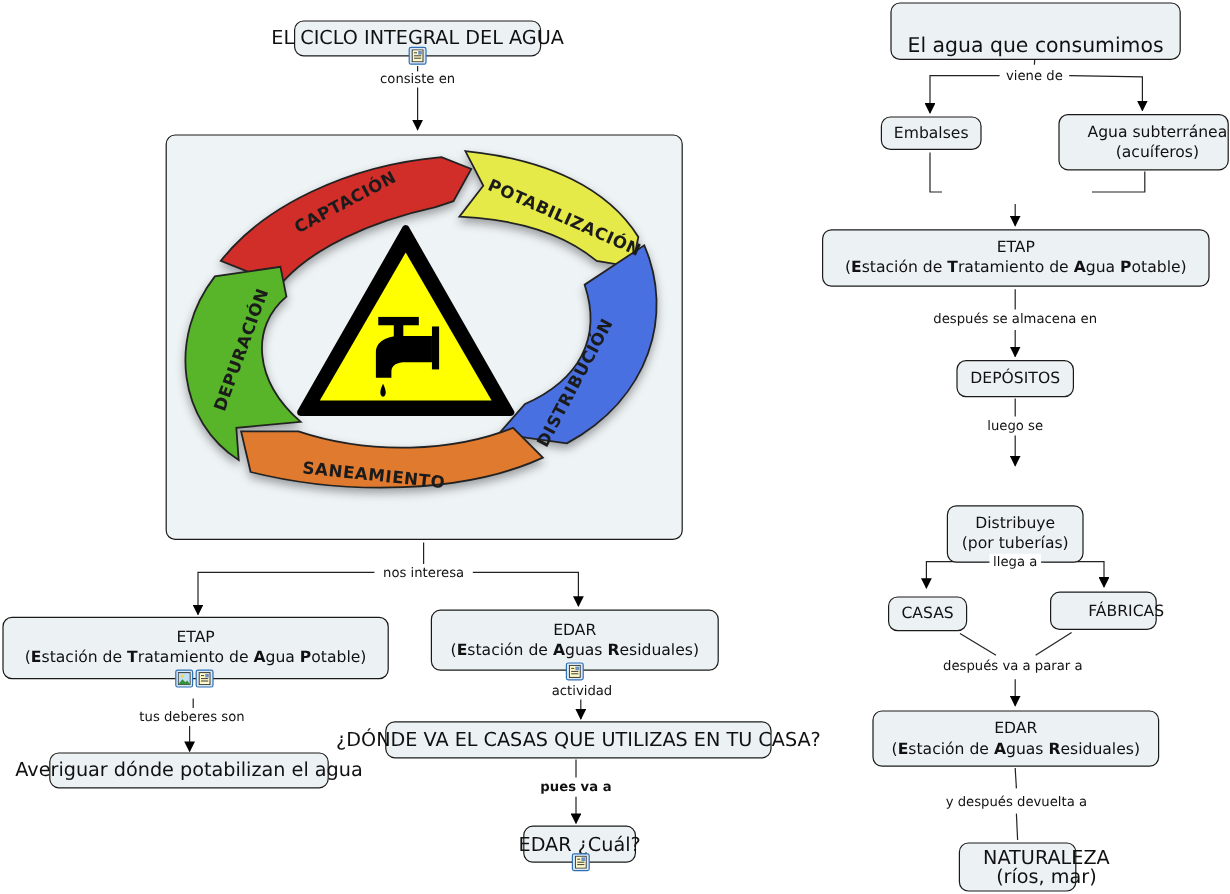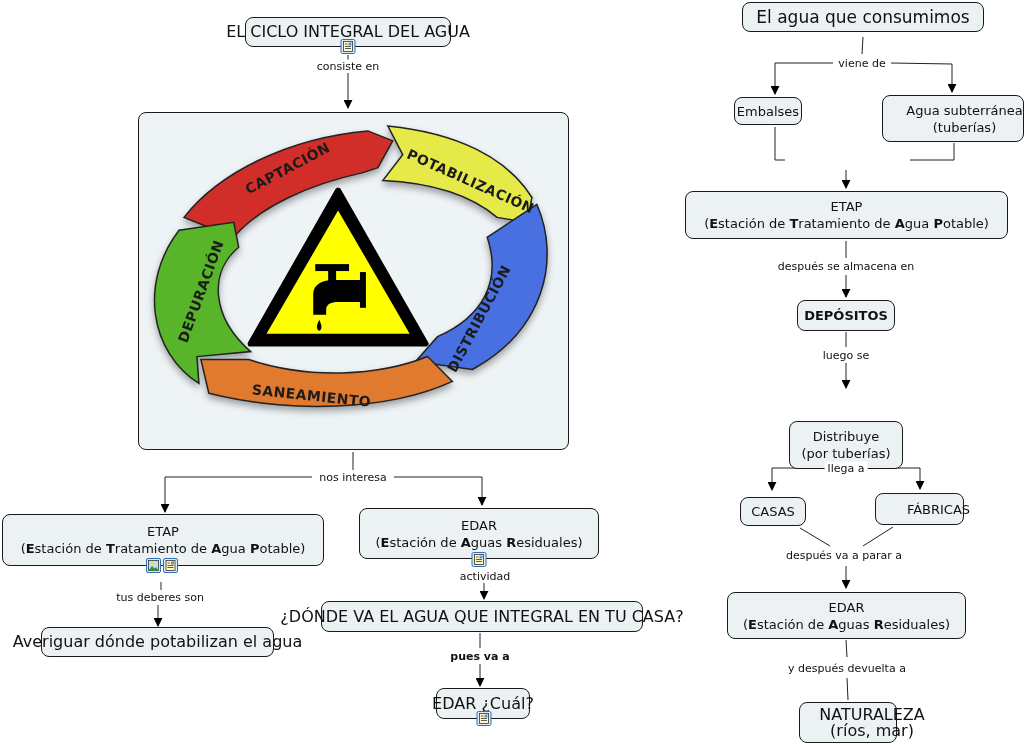--- a/index.html
+++ b/index.html
@@ -166,57 +166,57 @@
         <rect x="1" y="0.5" width="9" height="10" fill="#fff8c8" stroke="#333" stroke-width="0.8"></rect>
         <rect x="6" y="1.5" width="3" height="3" fill="#6a8fc9"></rect>
         <line x1="2.5" y1="3" x2="5" y2="3" stroke="#333" stroke-width="0.8"></line>
         <line x1="2.5" y1="5.5" x2="8.5" y2="5.5" stroke="#333" stroke-width="0.8"></line>
         <line x1="2.5" y1="7.5" x2="8.5" y2="7.5" stroke="#333" stroke-width="0.8"></line>
       </svg>
   </span>
 </div>
 <span class="label" style="left:485px;top:576px;">actividad</span>
 <div class="node" style="left:321px;top:601px;width:322px;height:31px;">
-  <span class="line">¿DÓNDE VA EL AGUA QUE INTEGRAL EN TU CASA?</span>
+  <span class="line">¿DÓNDE VA EL CASAS QUE UTILIZAS EN TU CASA?</span>
 </div>
 <span class="label" style="left:480px;top:656px;font-weight:bold;">pues va a</span>
 <div class="node" style="left:436px;top:688px;width:94px;height:31px;">
   <span class="line">EDAR ¿Cuál?</span>
 </div>
 <div class="icons" style="left:484px;top:711px;">
   <span class="ico">
     <svg viewBox="0 0 11 11">
         <rect x="1" y="0.5" width="9" height="10" fill="#fff8c8" stroke="#333" stroke-width="0.8"></rect>
         <rect x="6" y="1.5" width="3" height="3" fill="#6a8fc9"></rect>
         <line x1="2.5" y1="3" x2="5" y2="3" stroke="#333" stroke-width="0.8"></line>
         <line x1="2.5" y1="5.5" x2="8.5" y2="5.5" stroke="#333" stroke-width="0.8"></line>
         <line x1="2.5" y1="7.5" x2="8.5" y2="7.5" stroke="#333" stroke-width="0.8"></line>
       </svg>
   </span>
 </div>
 
-<div class="node big" style="left:742px;top:2px;width:242px;height:30px;">
+<div class="node big" style="left:742px;top:2px;width:242px;height:48px;justify-content:flex-end;">
   <span class="line">El agua que consumimos</span>
 </div>
 <span class="label" style="left:862px;top:63px;">viene de</span>
-<div class="node med" style="left:734px;top:97px;width:68px;height:28px;">
+<div class="node med" style="left:734px;top:97px;width:84px;height:28px;">
   <span class="line">Embalses</span>
 </div>
 <div class="node med" style="left:882px;top:95px;width:142px;height:47px;padding-left:23px;">
   <span class="line">Agua subterránea</span>
-  <span class="line">(tuberías)</span>
+  <span class="line">(acuíferos)</span>
 </div>
 <span class="label" style="left:847px;top:171px;margin-top:48px;">de ahí va a parar a</span>
 
 <div class="node med" style="left:685px;top:191px;width:323px;height:48px;">
   <span class="line">ETAP</span>
   <span class="line"><span>(</span><b>E</b><span>stación de </span><b>T</b><span>ratamiento de </span><b>A</b><span>gua </span><b>P</b><span>otable)</span></span>
 </div>
 <span class="label" style="left:846px;top:266px;">después se almacena en</span>
-<div class="node med" style="left:797px;top:300px;width:98px;height:31px;font-weight:bold;">
+<div class="node med" style="left:797px;top:300px;width:98px;height:31px;">
   <span class="line">DEPÓSITOS</span>
 </div>
 <span class="label" style="left:846px;top:355px;">luego se</span>
 <div class="node med" style="left:789px;top:391px;width:114px;height:48px;margin-top:30px;">
   <span class="line">Distribuye</span>
   <span class="line">(por tuberías)</span>
 </div>
 <span class="label" style="left:846px;top:468px;text-align:right;">llega a</span>
 <div class="node med" style="left:740px;top:497px;width:66px;height:29px;">
   <span class="line">CASAS</span>

